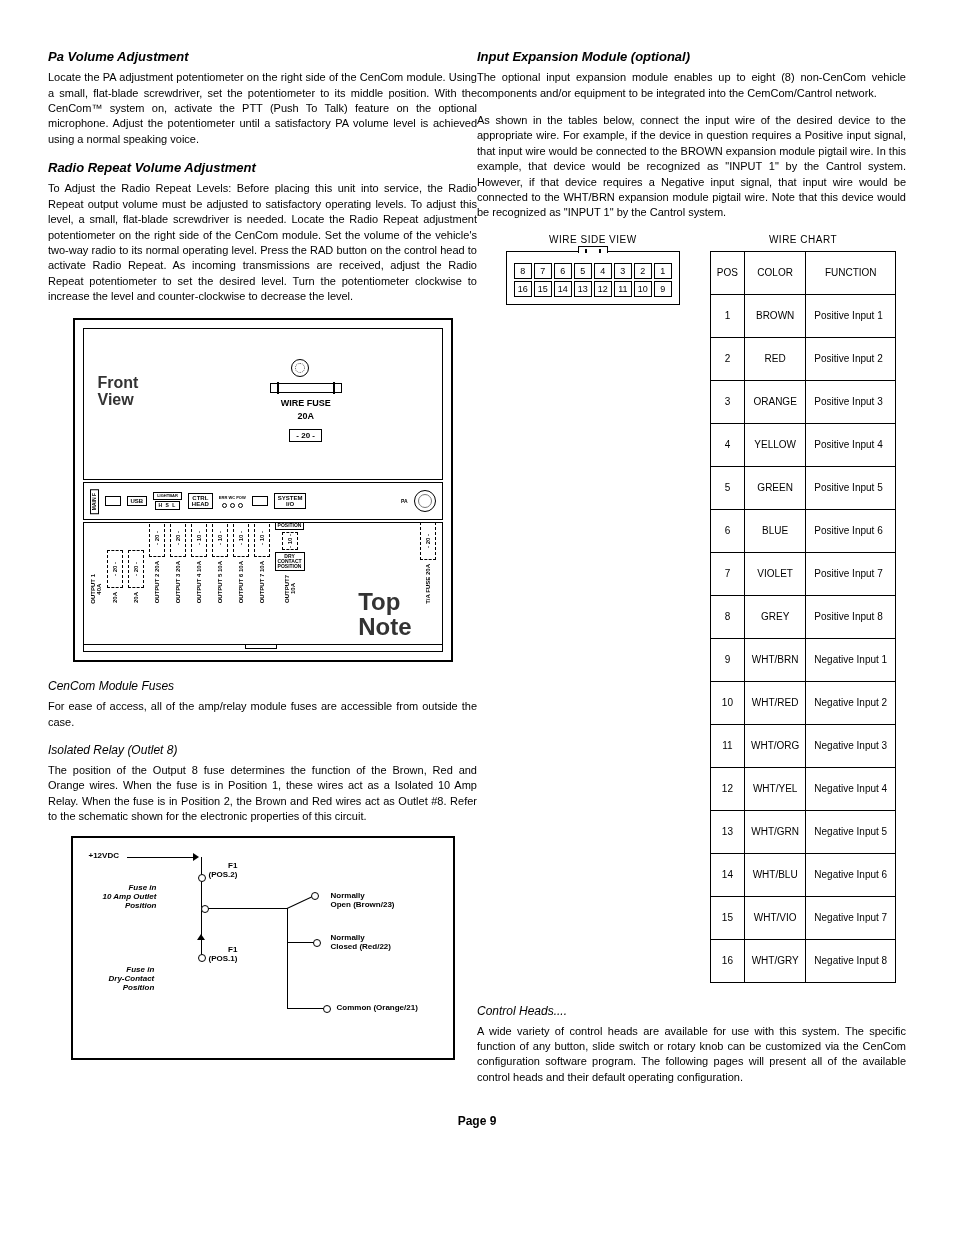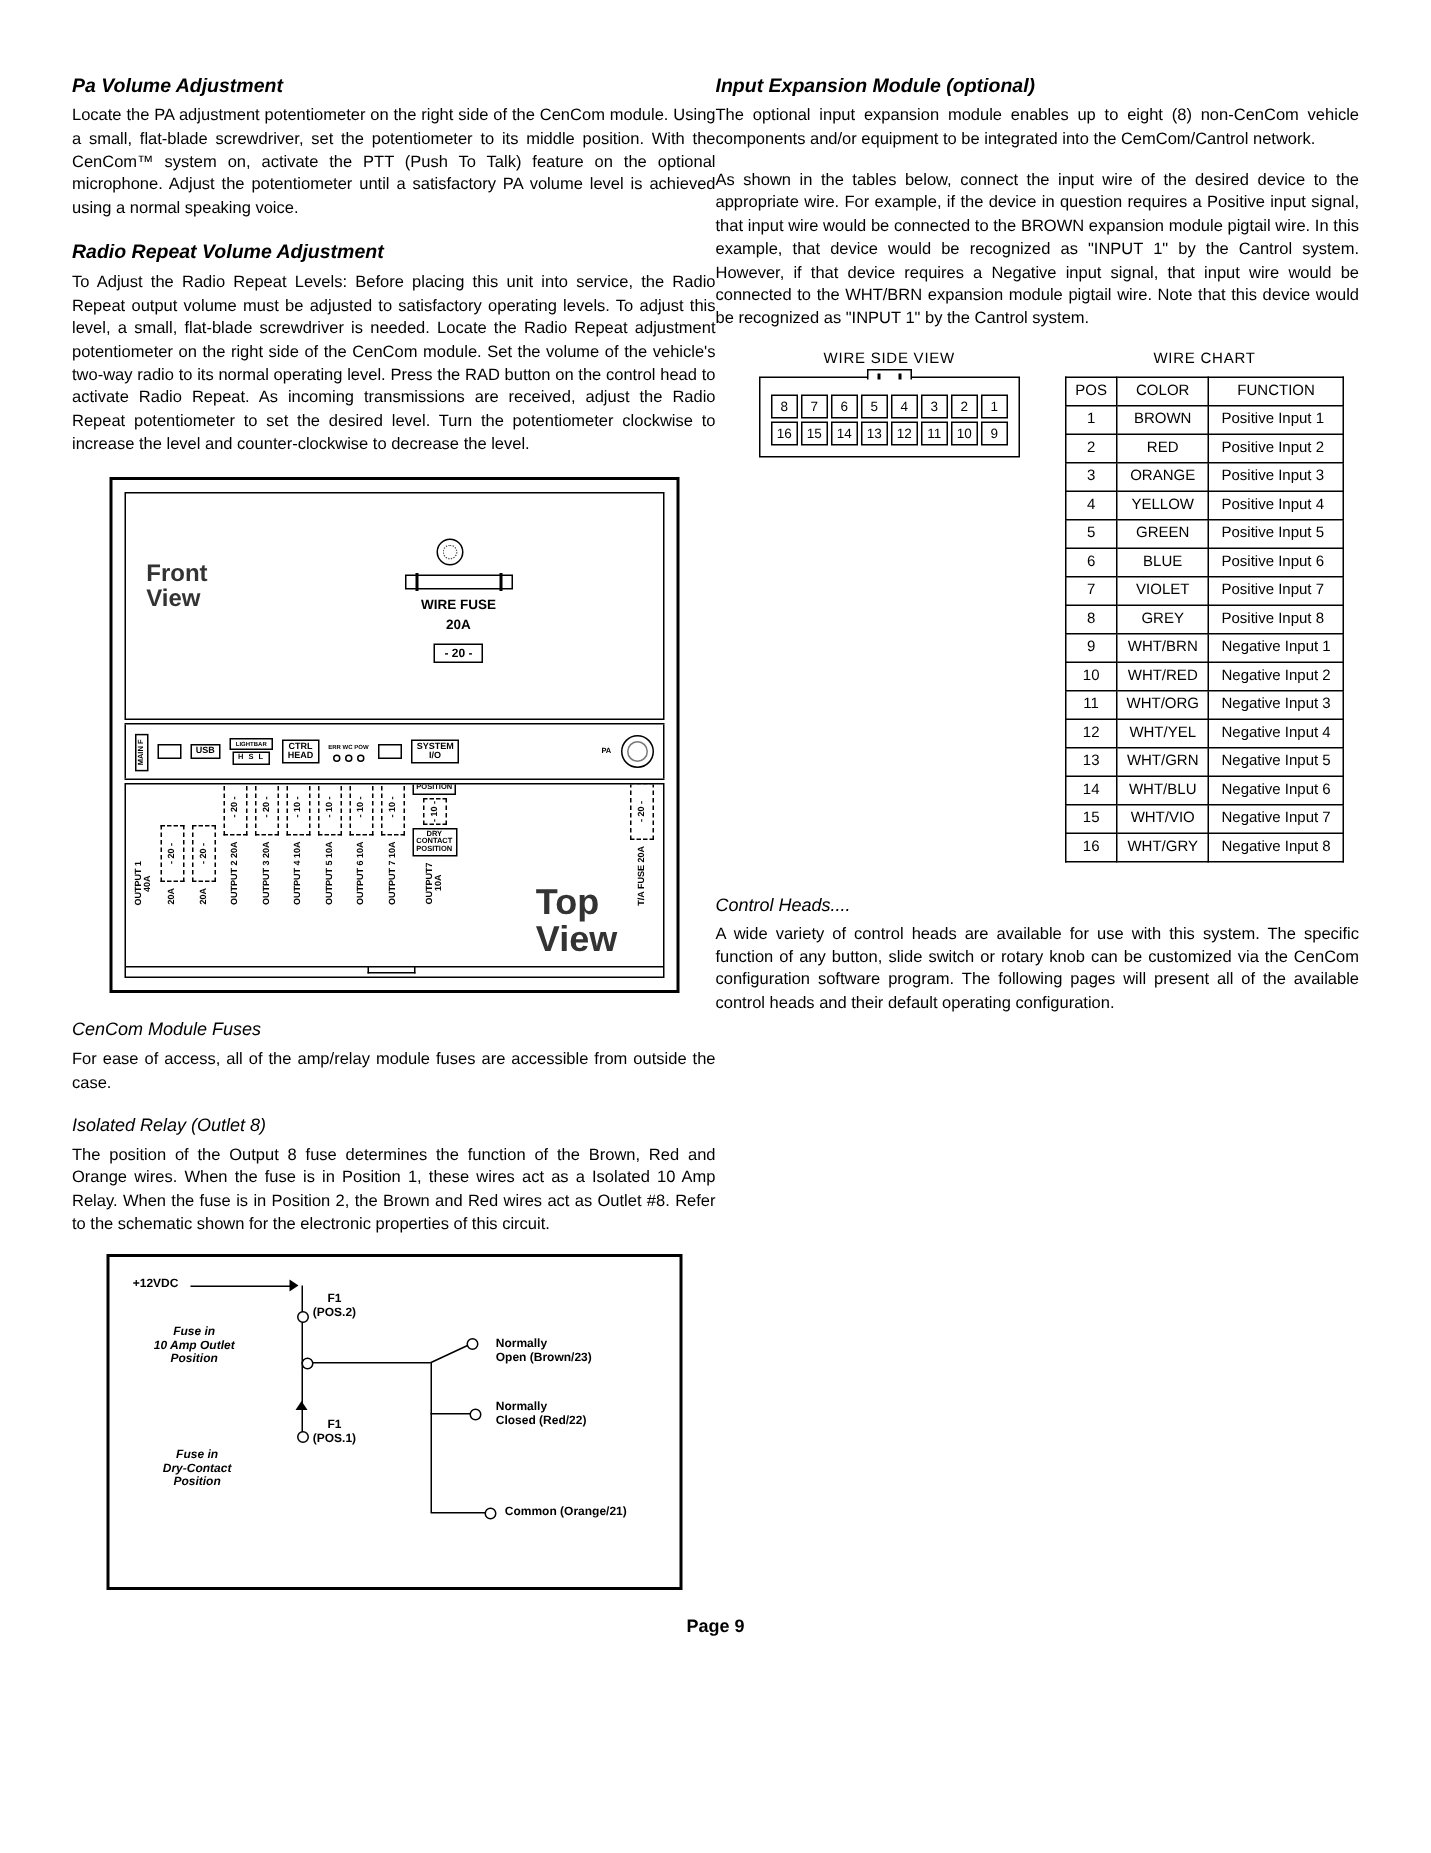--- a/index.html
+++ b/index.html
@@ -42,21 +42,21 @@
     font-size: 12px;
     margin-top: 16px;
   }
   table.wire-chart {
     border-collapse: collapse;
     font-size: 10px;
     margin: 0 auto;
   }
   table.wire-chart th, table.wire-chart td {
     border: 1px solid #000;
-    padding: 2px 6px;
+    padding: 14px 6px;
     text-align: center;
     white-space: nowrap;
   }
   table.wire-chart td.func { text-align: left; padding-left: 8px; padding-right: 8px; }
   table.wire-chart th { font-weight: normal; }
   .charts-row {
     display: flex;
     gap: 30px;
     align-items: flex-start;
     justify-content: center;
@@ -295,21 +295,21 @@
   
   .relay-fig {
     border: 2px solid #000;
     width: 380px;
     height: 220px;
     margin: 10px auto 0 auto;
     position: relative;
     font-size: 8px;
     font-weight: bold;
   }
-  .relay-fig .lbl { position: absolute; line-height: 1.1; text-align: center; }
+  .relay-fig .lbl { position: absolute; line-height: 1.1; text-align: right; }
   .relay-fig .node {
     position: absolute;
     width: 6px;
     height: 6px;
     border: 1px solid #000;
     border-radius: 50%;
     background: #fff;
   }
   .relay-fig .line {
     position: absolute;
@@ -422,21 +422,21 @@
             </div>
             <div class="out-label" style="white-space:pre">OUTPUT7
 10A</div>
           </div>
           <div class="out-col" style="margin-left:auto">
               <div class="fuse">- 20 -</div>
               <div class="out-label">T/A FUSE  20A</div>
             </div>
         </div>
         <div class="top-label" style="white-space:pre">Top
-View</div>
+Note</div>
         <div class="top-baseline"></div>
       </div>
     </div>
 
     <h4>CenCom Module Fuses</h4>
     <p>For ease of access, all of the amp/relay module fuses are accessible from outside the case.</p>
 
     <h4>Isolated Relay (Outlet 8)</h4>
     <p>The position of the Output 8 fuse determines the function of the Brown, Red and Orange wires. When the fuse is in Position 1, these wires act as a Isolated 10 Amp Relay. When the fuse is in Position 2, the Brown and Red wires act as Outlet #8. Refer to the schematic shown for the electronic properties of this circuit.</p>
 

